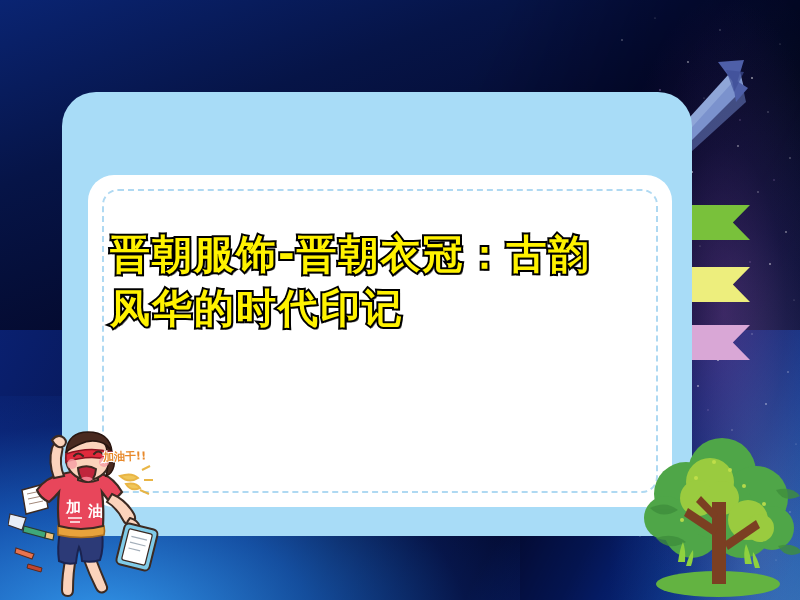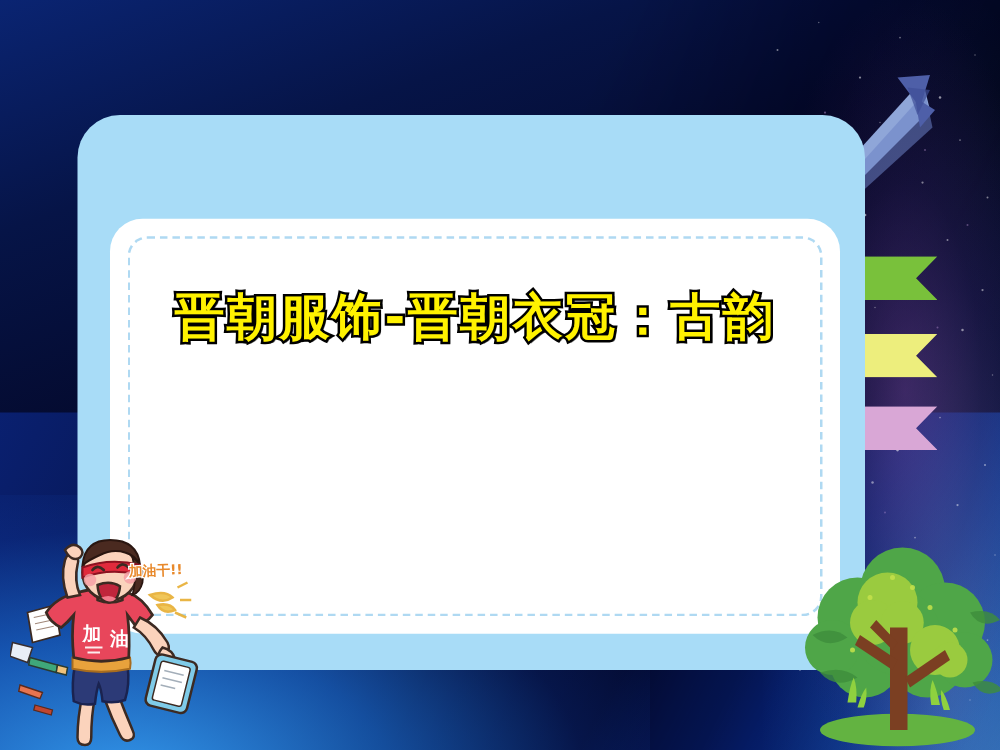--- a/index.html
+++ b/index.html
@@ -120,21 +120,21 @@
     border: 2px dashed #AFD9F2;
     border-radius: 16px;
     pointer-events: none;
   }
 
   
   .title-wrap {
     position: absolute;
     left: 110px; top: 228px;
     width: 540px;
-    text-align: center;
+    text-align: left;
   }
   .title-line {
     font-family: "DejaVu Sans", "Liberation Sans", sans-serif;
     font-size: 40px;
     font-weight: bold;
     line-height: 1.34;
     letter-spacing: 2px;
     color: #FFF200;
     -webkit-text-stroke: 4px #000;
     paint-order: stroke fill;
@@ -256,20 +256,21 @@
   <div class="ribbon ribbon-pink"></div>
 
   <div class="blue-card"></div>
 
   <div class="white-card">
     <div class="dash-frame"></div>
   </div>
 
   <div class="title-wrap">
     <div class="title-line">晋朝服饰-晋朝衣冠：古韵</div>
+    <div class="title-line">风华的时代印记</div>
   </div>
 
   <svg class="tree" viewBox="0 0 178 168">
     <ellipse cx="92" cy="152" rx="62" ry="13" fill="#63B341"></ellipse>
     <g fill="#4FA648">
       <circle cx="60" cy="62" r="32"></circle>
       <circle cx="96" cy="40" r="34"></circle>
       <circle cx="130" cy="66" r="32"></circle>
       <circle cx="116" cy="96" r="30"></circle>
       <circle cx="66" cy="98" r="28"></circle>

